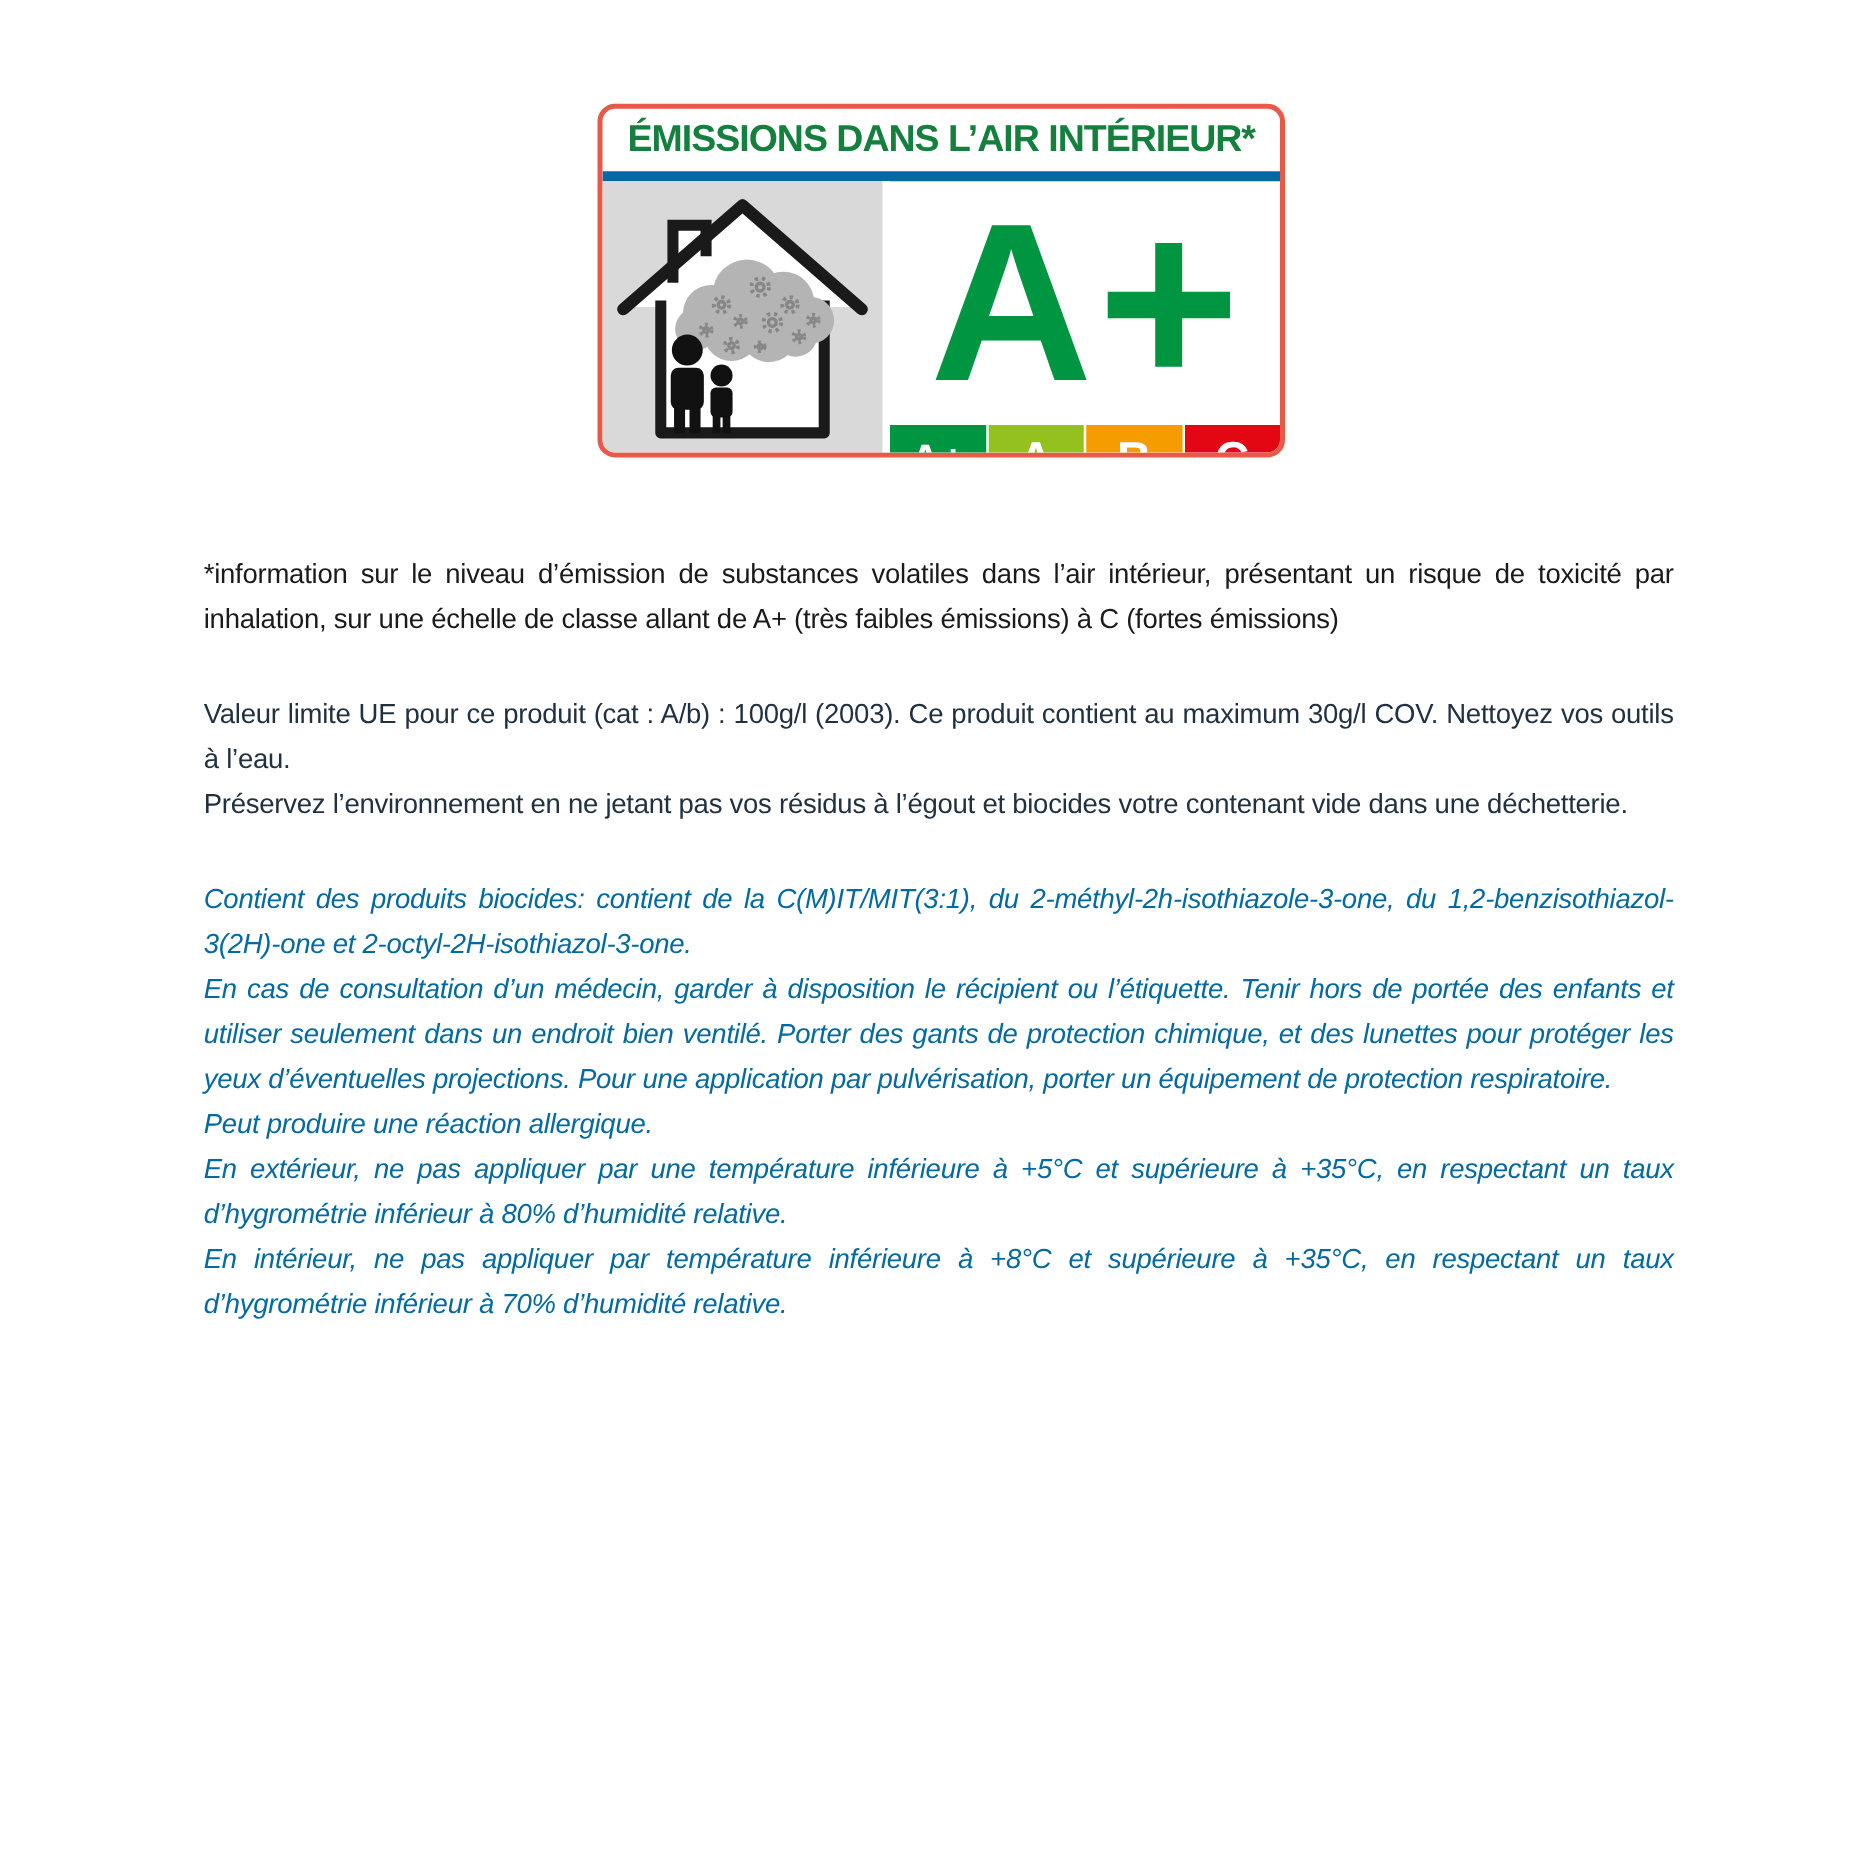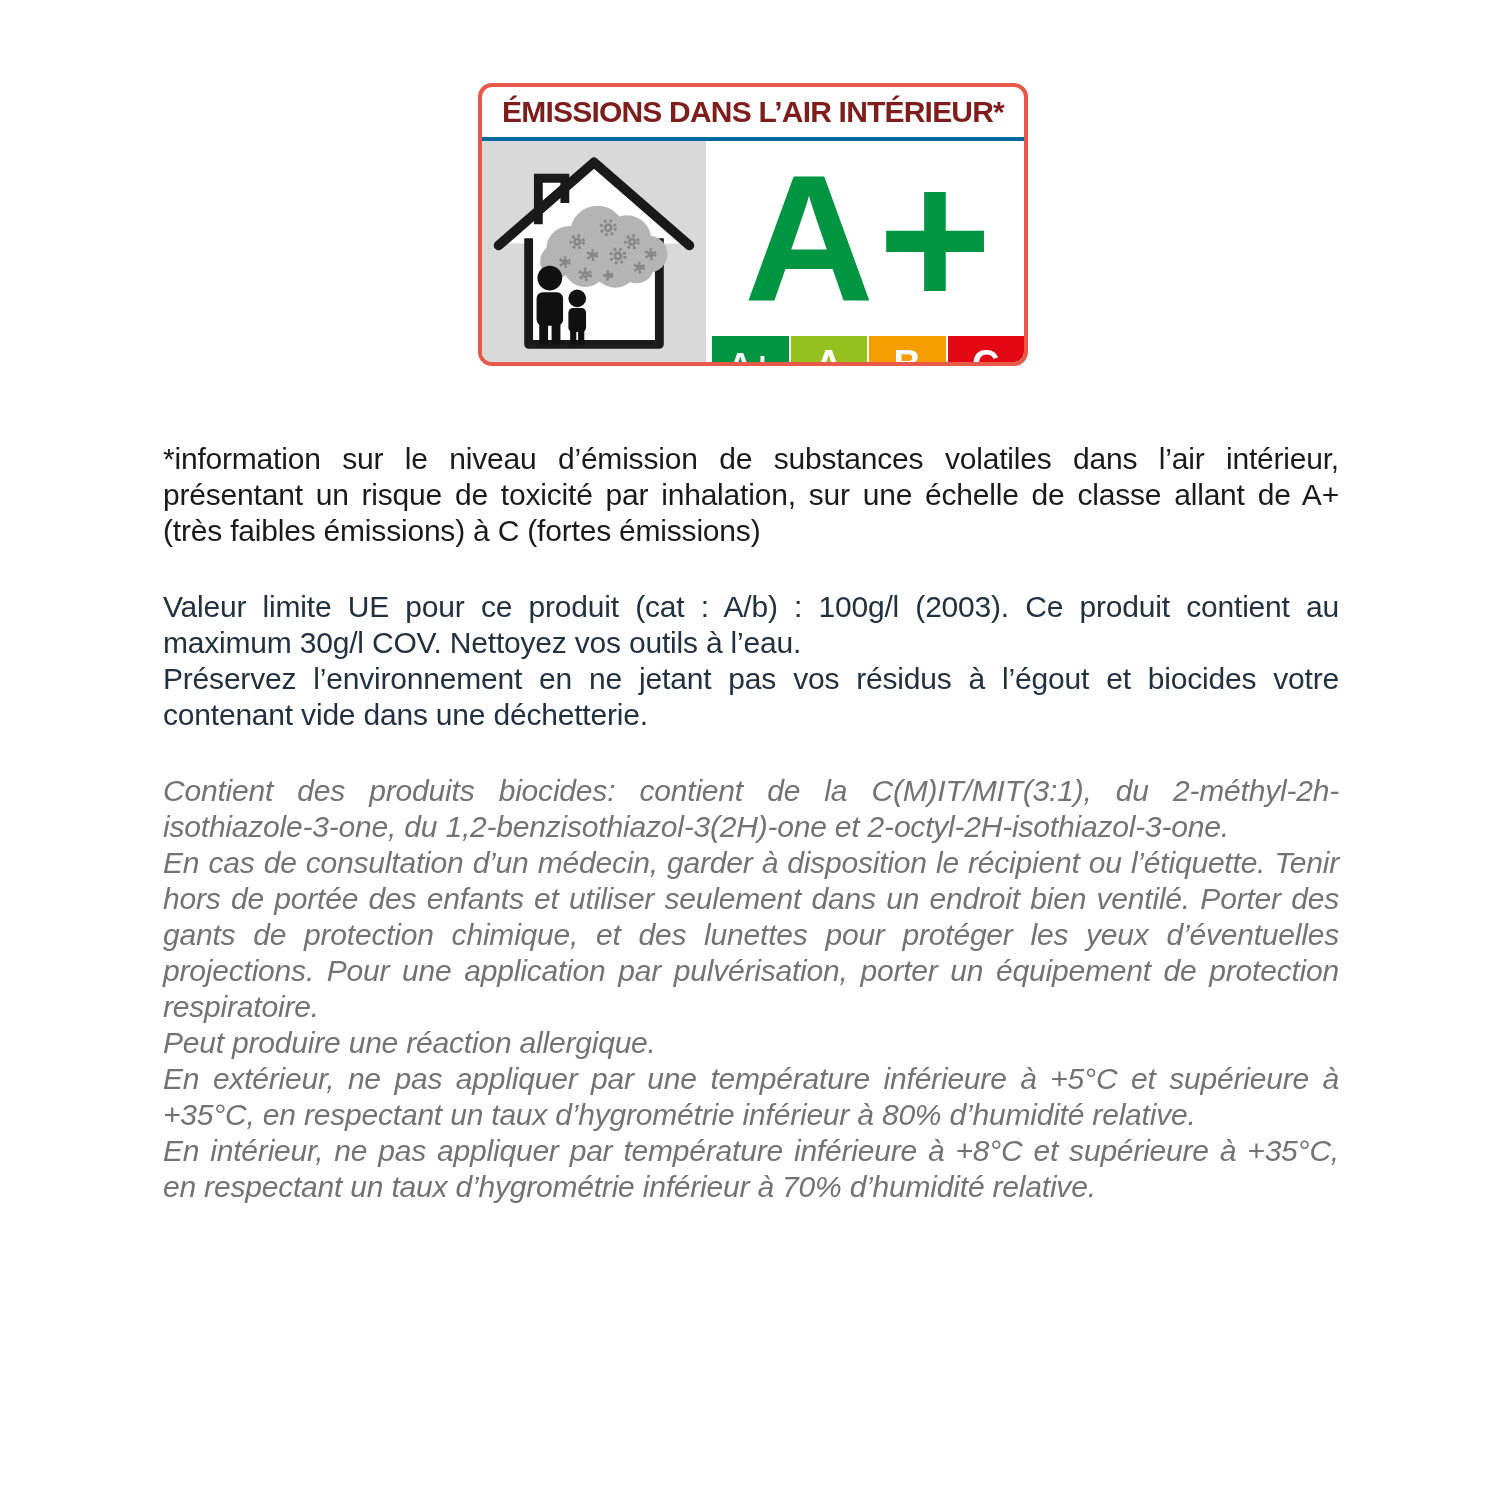--- a/index.html
+++ b/index.html
@@ -8,23 +8,23 @@
     font-family:"Liberation Sans",sans-serif;color:#1a1a1a;
   }
 
   
   .badge{
     position:absolute;left:478px;top:83px;width:550px;height:283px;
     background:#ffffff;border:4px solid #e8594a;border-radius:14px;
     overflow:hidden;display:flex;flex-direction:column;box-sizing:border-box;
   }
   .badge-header{
-    height:50px;flex:0 0 50px;border-bottom:4px solid #0369a1;
+    height:50px;flex:0 0 50px;border-bottom:8px solid #0369a1;
     display:flex;align-items:center;justify-content:center;
-    font-weight:bold;font-size:30px;letter-spacing:-0.8px;color:#7f1d1d;
+    font-weight:bold;font-size:30px;letter-spacing:-0.8px;color:#15803d;
     white-space:nowrap;
   }
   .badge-body{flex:1;display:flex;min-height:0;}
   .badge-left{
     flex:0 0 224px;background:#d9d9d9;border-right:6px solid #ffffff;
     display:flex;align-items:center;justify-content:center;
   }
   .badge-right{flex:1;display:flex;flex-direction:column;min-width:0;}
   .rating-area{
     flex:1;display:flex;align-items:center;justify-content:center;
@@ -38,27 +38,27 @@
     color:#ffffff;font-weight:bold;font-size:38px;line-height:1;
   }
   .scale-box.s0{background:#009641;font-size:34px;}
   .scale-box.s1{background:#95c11f;}
   .scale-box.s2{background:#f59c00;}
   .scale-box.s3{background:#e30613;}
 
   
   .text-col{
     position:absolute;left:163px;top:441px;width:1176px;
-    font-size:30px;line-height:36px;letter-spacing:-0.2px;
+    font-size:22px;line-height:36px;letter-spacing:-0.2px;
     text-align:justify;
   }
   .text-col p{margin:0;}
   .footnote{color:#1a1a1a;}
   .compliance{margin-top:40px;color:#223140;}
-  .warnings{margin-top:40px;color:#737373;font-style:italic;}
+  .warnings{margin-top:40px;color:#0369a1;font-style:italic;}
 </style>
 </head>
 <body>
 
 <div class="badge">
   <div class="badge-header">ÉMISSIONS DANS L’AIR INTÉRIEUR*</div>
   <div class="badge-body">
 
     <div class="badge-left">
       <svg width="212" height="212" viewBox="0 0 240 235">

